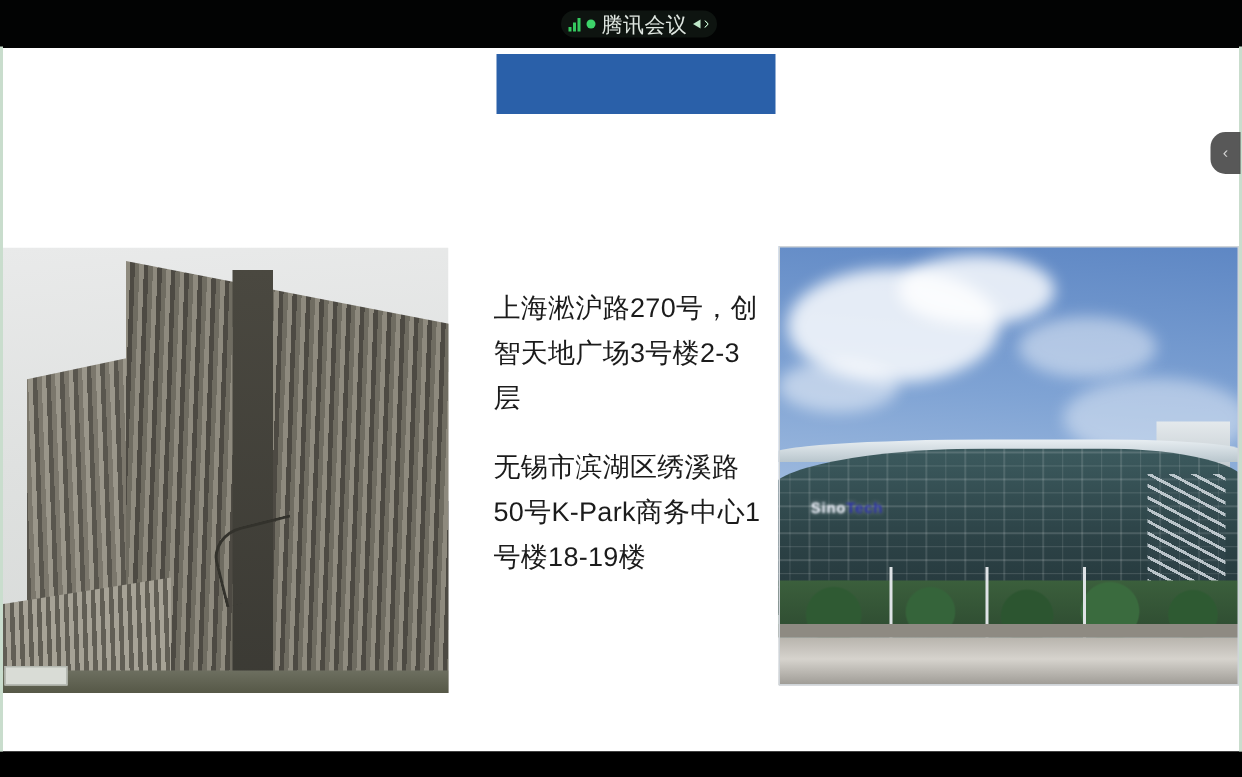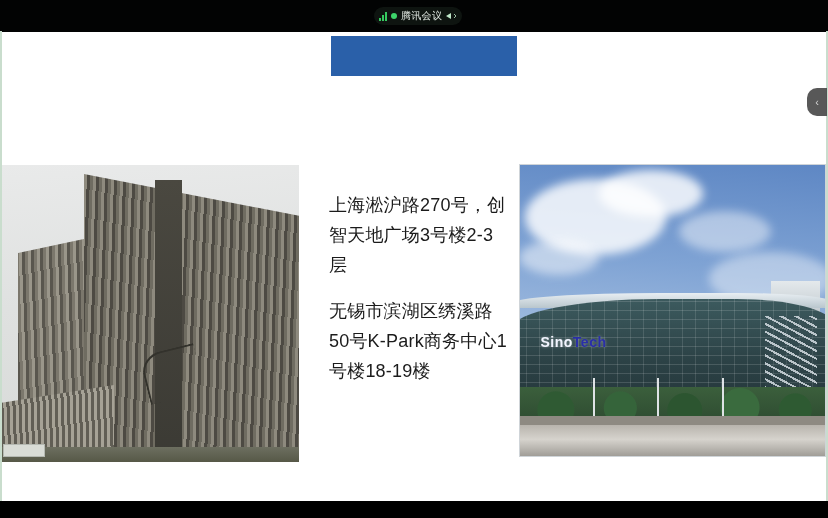--- a/index.html
+++ b/index.html
@@ -54,21 +54,21 @@
   .signal-bars i:nth-child(1) { height: 3px; }
   .signal-bars i:nth-child(2) { height: 6px; }
   .signal-bars i:nth-child(3) { height: 9px; }
   .rec-dot {
     width: 6px; height: 6px;
     border-radius: 50%;
     background: #3dd46a;
   }
   #meeting-label {
     color: #dfe6e0;
-    font-size: 10px;
+    font-size: 14px;
     line-height: 12px;
     letter-spacing: 0.3px;
     white-space: nowrap;
   }
   .speaker-ic {
     position: relative;
     width: 11px; height: 10px;
     display: inline-block;
   }
   .speaker-ic::before {
@@ -266,21 +266,21 @@
   }
   .tp-right-block {
     position: absolute;
     right: 2%; top: 40%;
     width: 16%; height: 16%;
     background: linear-gradient(180deg, #e4e9ec 0%, #b2bcc2 100%);
   }
   .tp-sign {
     position: absolute;
     left: 7%; top: 58%;
-    font-size: 14px;
+    font-size: 10px;
     font-weight: bold;
     letter-spacing: 0.5px;
     color: #2a2fa8;
     text-shadow: 0 0 3px rgba(255,255,255,0.45);
     filter: blur(0.6px);
   }
   .tp-sign span { color: #f2f5ff; }
   .tp-stair {
     position: absolute;
     right: 3%; top: 52%;

